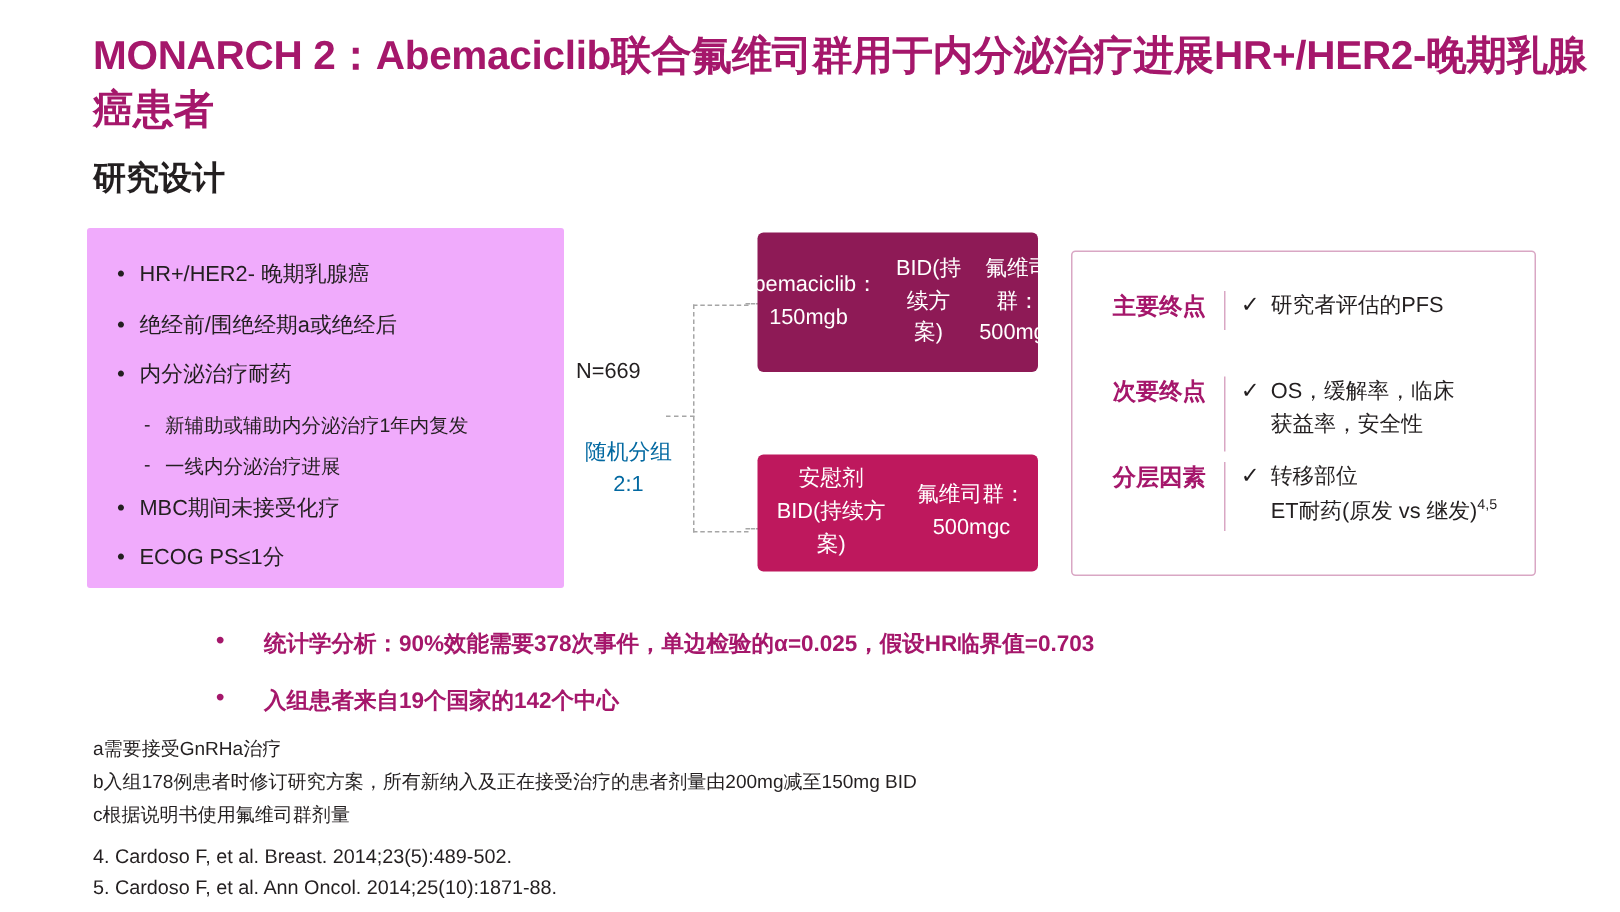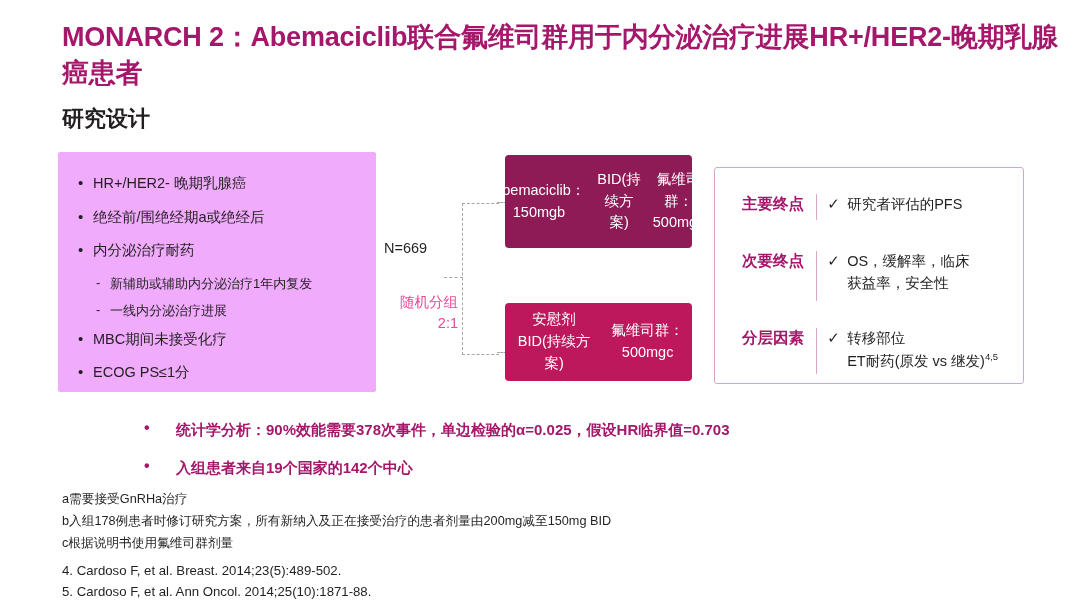--- a/index.html
+++ b/index.html
@@ -88,22 +88,22 @@
     top: 240px;
     font-size: 14.5px;
     color: #231f20;
   }
   .randlabel {
     position: absolute;
     left: 380px;
     top: 292px;
     font-size: 14.5px;
     line-height: 1.45;
-    color: #ec4899;
-    text-align: right;
+    color: #0369a1;
+    text-align: center;
     width: 78px;
   }
   .bracket {
     position: absolute;
     left: 462px;
     top: 203px;
     width: 36px;
     height: 150px;
     border-left: 1.5px dashed #a6a6a6;
     border-top: 1.5px dashed #a6a6a6;
@@ -167,21 +167,21 @@
     border-radius: 3px;
   }
   .ep-row {
     position: absolute;
     left: 0;
     width: 308px;
     display: flex;
   }
   .ep-r1 { top: 26px; }
   .ep-r2 { top: 83px; }
-  .ep-r3 { top: 160px; }
+  .ep-r3 { top: 140px; }
   .ep-label {
     width: 104px;
     text-align: right;
     padding-right: 12px;
     font-size: 15.5px;
     font-weight: bold;
     color: #a5176b;
     box-sizing: border-box;
   }
   .ep-div {

